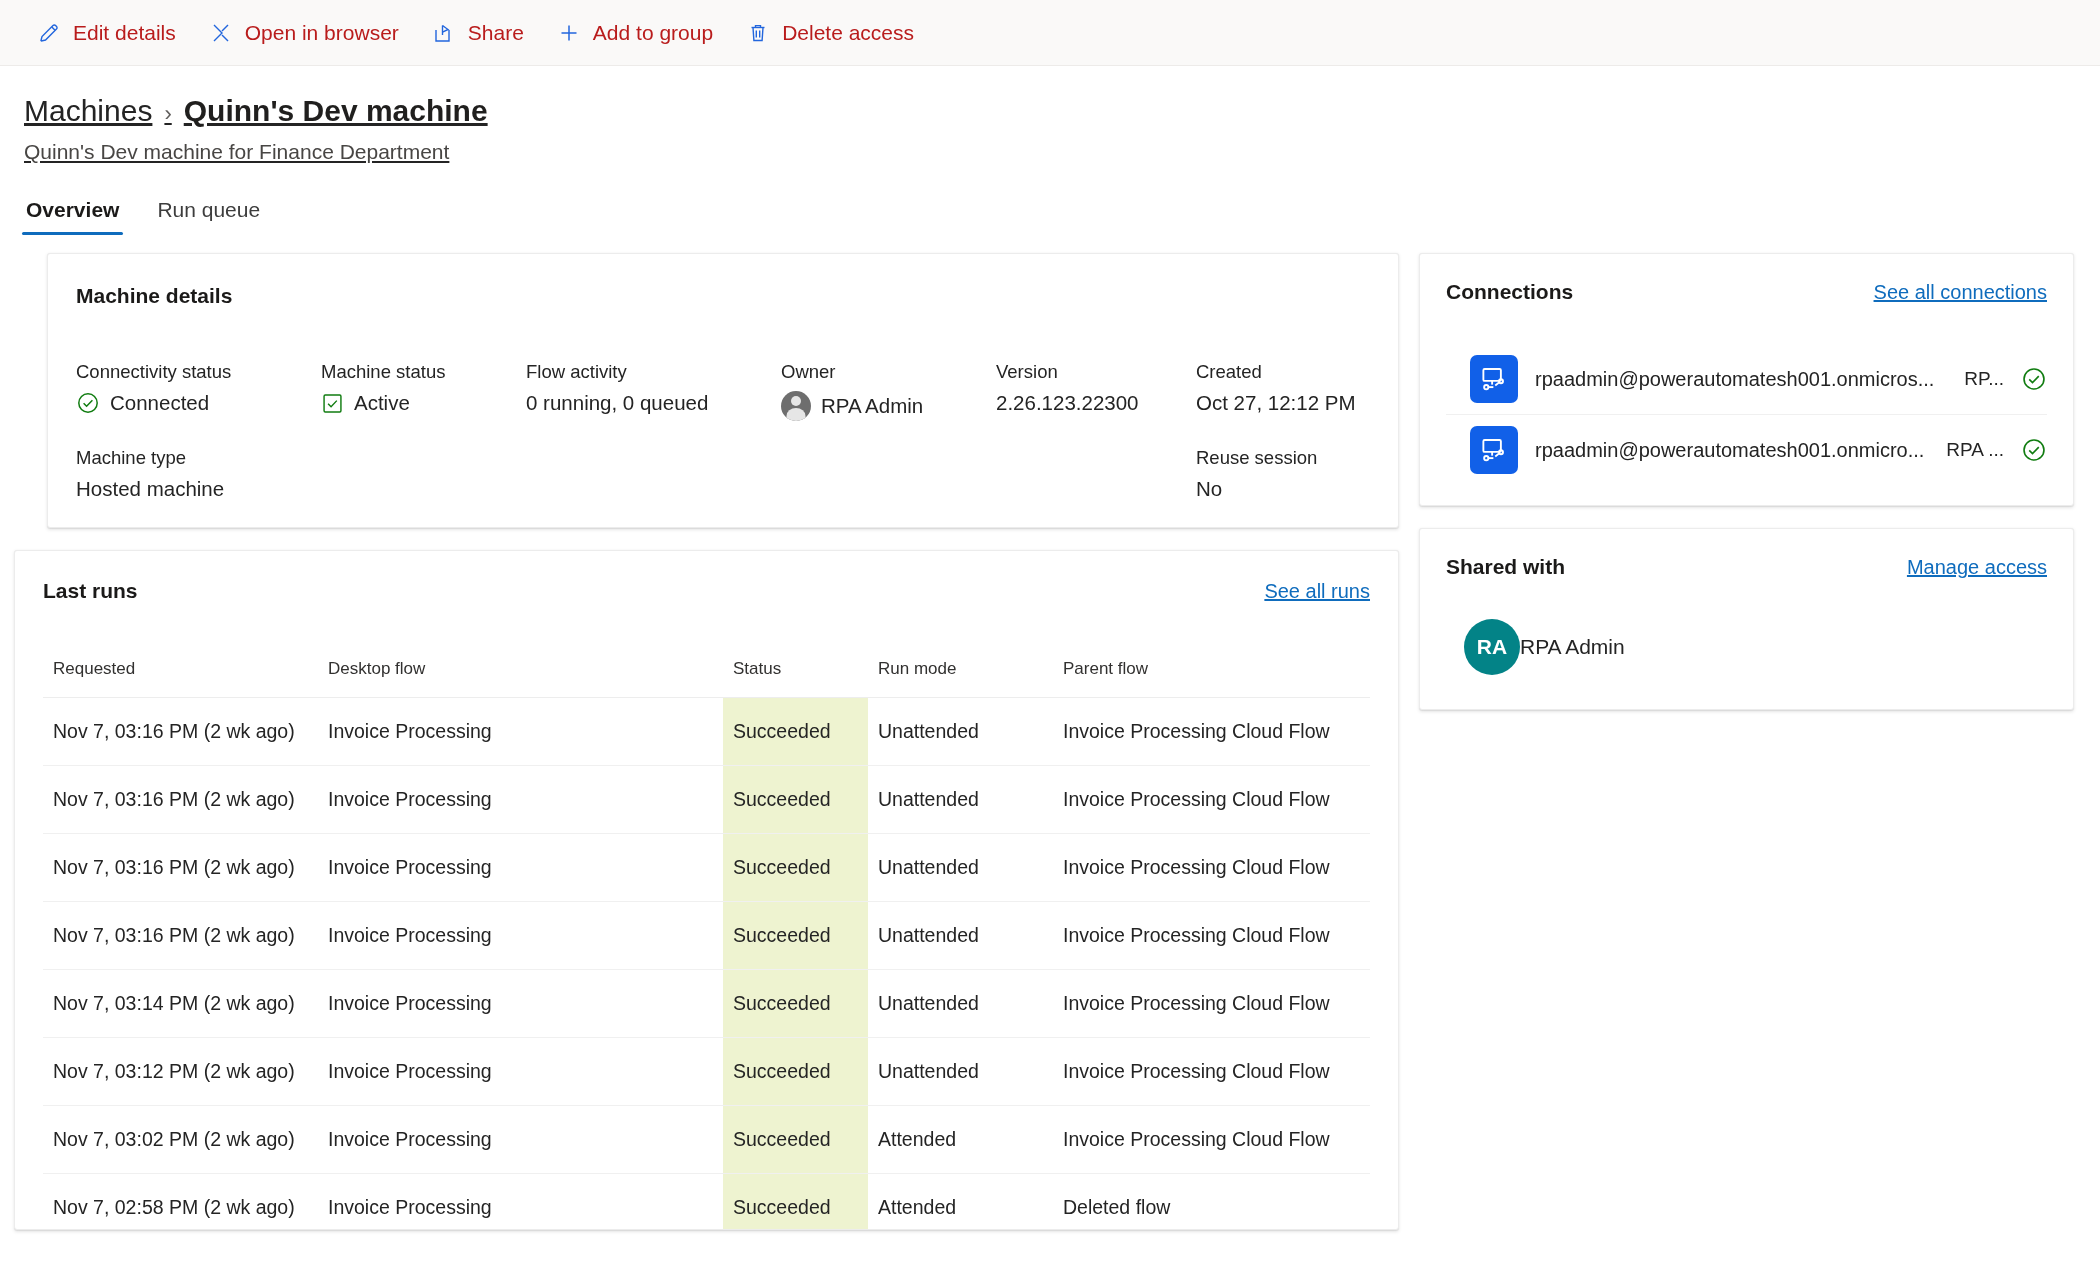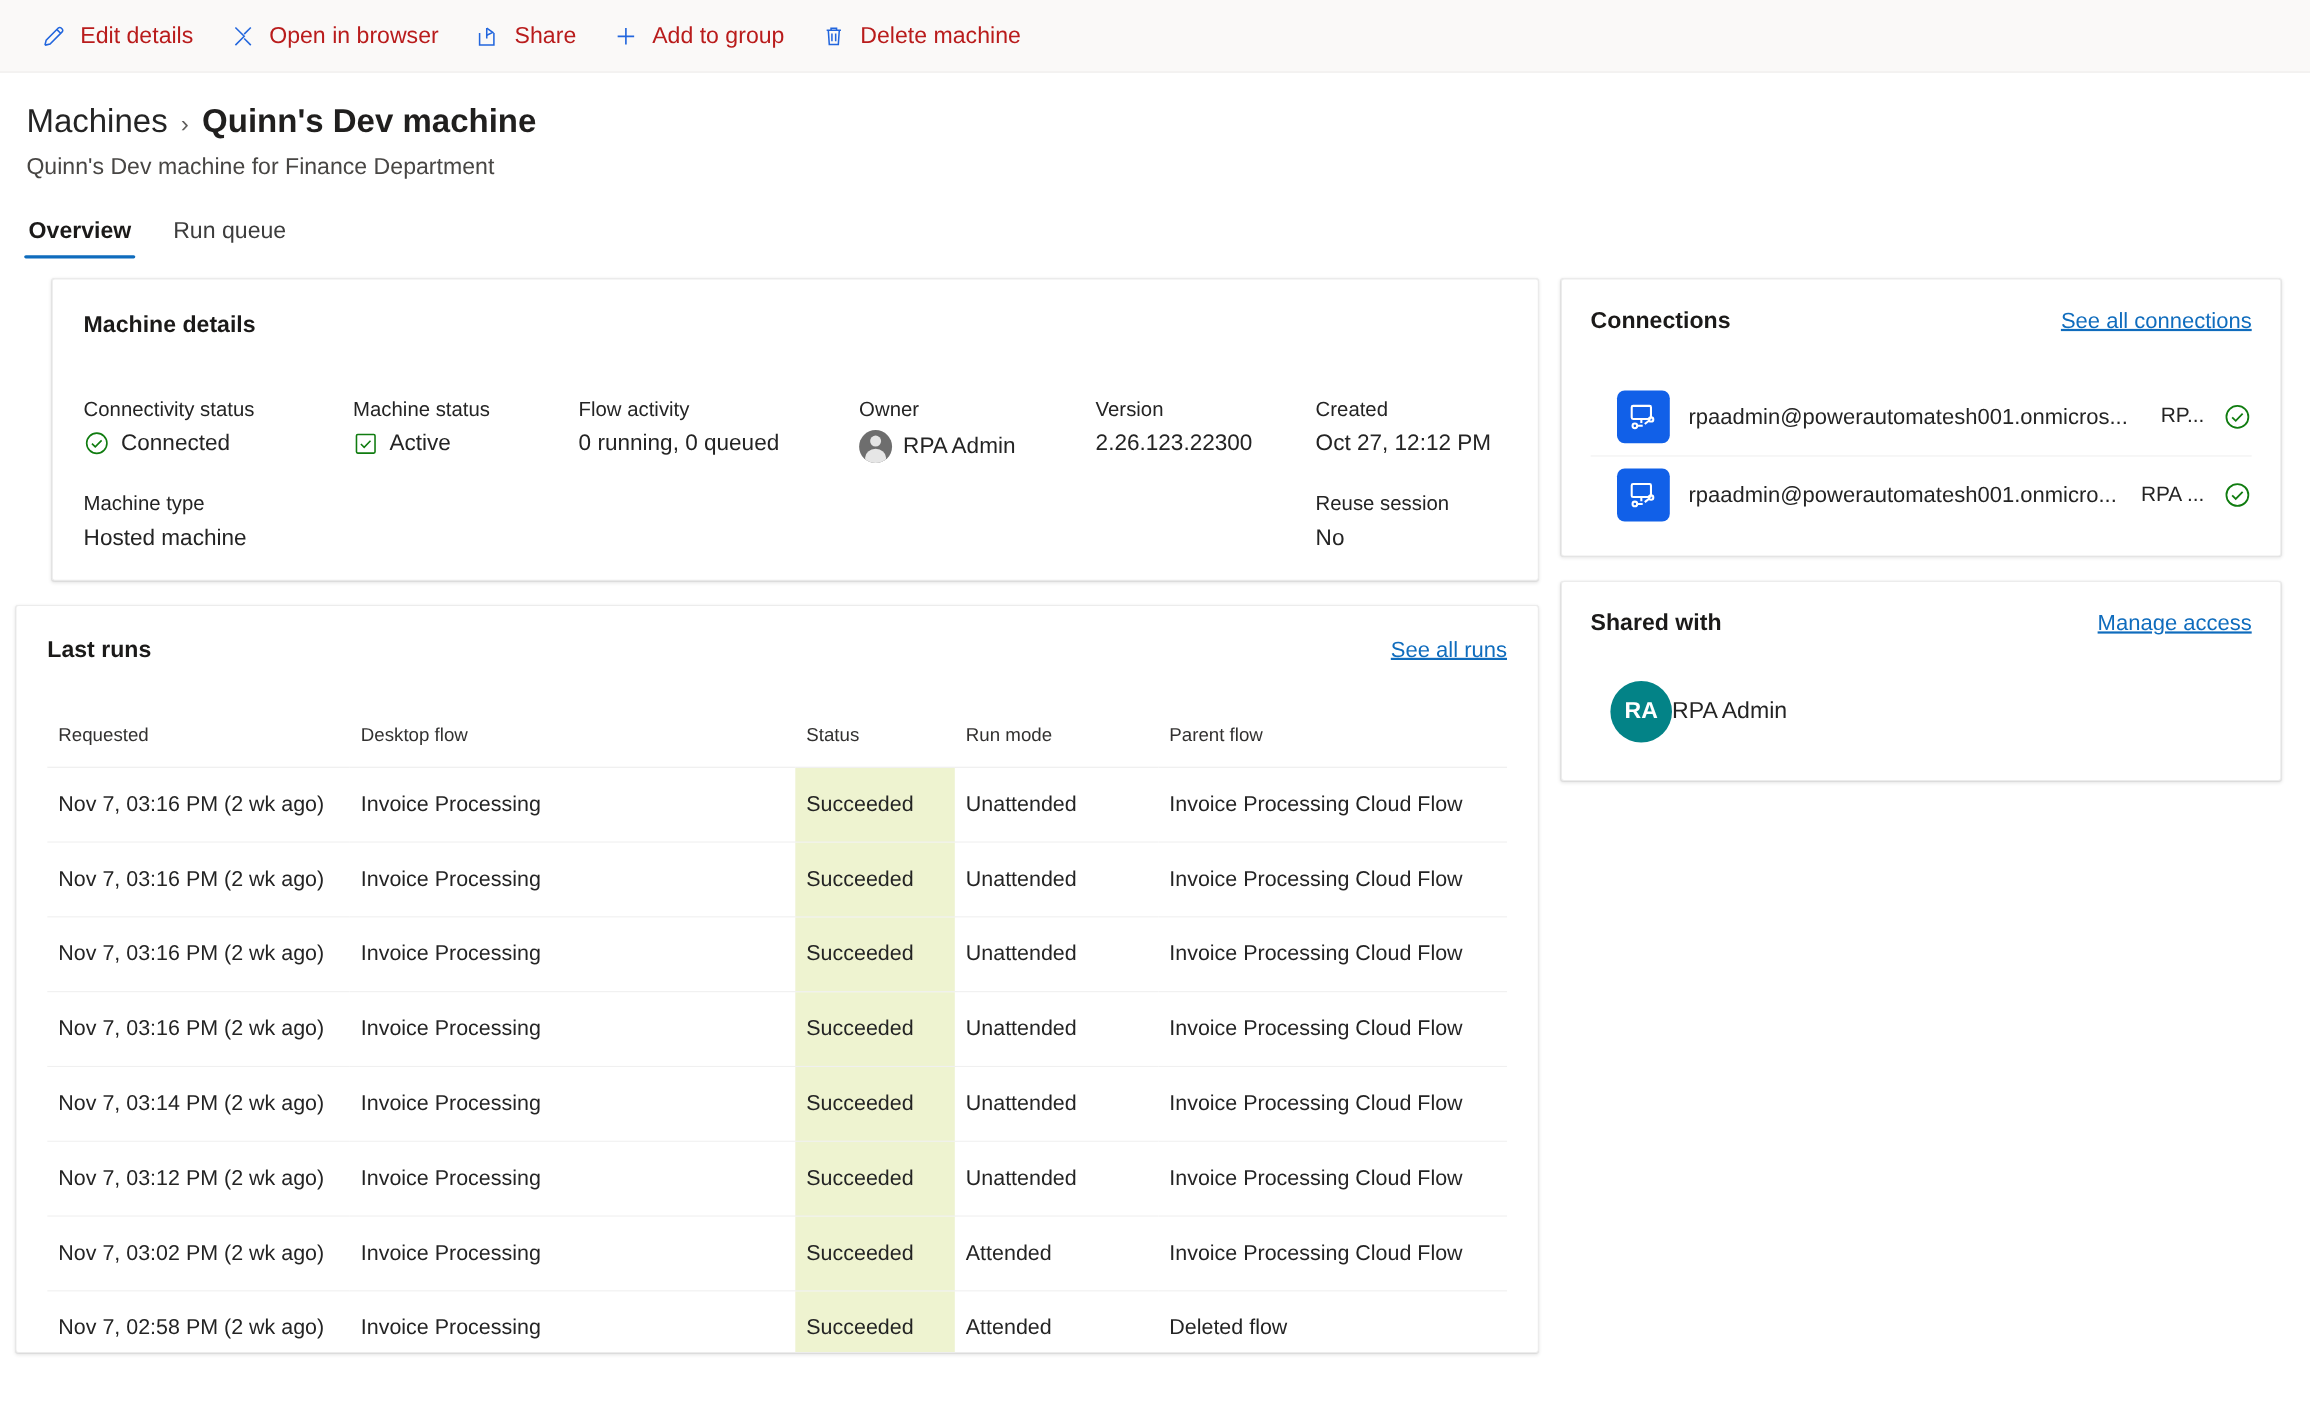--- a/index.html
+++ b/index.html
@@ -27,21 +27,21 @@
     font-size: 21px;
     color: #b91c1c;
     cursor: pointer;
     border-radius: 3px;
     white-space: nowrap;
   }
   .cmd-icon { width: 26px; height: 26px; display: flex; align-items: center; justify-content: center; color: #2266dd; flex: none; }
   .cmd-icon svg { display: block; }
 
   
-  .page-header { padding: 28px 12px 0 24px; }
+  .page-header { padding: 28px 12px 0 24px; text-decoration: underline; }
   .breadcrumb { display: flex; align-items: baseline; gap: 12px; }
   .bc-parent { font-size: 30px; color: #242424; cursor: pointer; }
   .bc-sep { font-size: 22px; color: #605e5c; }
   .bc-current { font-size: 30px; font-weight: 700; color: #201f1e; }
   .page-sub { font-size: 21px; color: #484644; margin-top: 12px; }
 
   
   .tabs { display: flex; gap: 30px; padding: 30px 0 0 22px; }
   .tab {
     font-size: 21px; color: #3d3d3d; padding: 4px 4px 13px 4px;
@@ -206,21 +206,21 @@
 
   <div class="cmd-btn">
     <span class="cmd-icon">
       <svg width="24" height="24" viewBox="0 0 24 24" fill="none" stroke="#2266dd" stroke-width="1.4">
         <path d="M5.5 6.5h13"></path>
         <path d="M9.5 6.5V4.6h5v1.9"></path>
         <path d="M7 6.5l.9 13h8.2l.9-13"></path>
         <path d="M10.3 9.5v7M13.7 9.5v7"></path>
       </svg>
     </span>
-    <span>Delete machine</span>
+    <span>Delete access</span>
   </div>
 </div>
 
 <div class="page-header">
   <div class="breadcrumb">
     <span class="bc-parent">Machines</span>
     <span class="bc-sep">›</span>
     <span class="bc-current">Quinn's Dev machine</span>
   </div>
   <div class="page-sub">Quinn's Dev machine for Finance Department</div>

